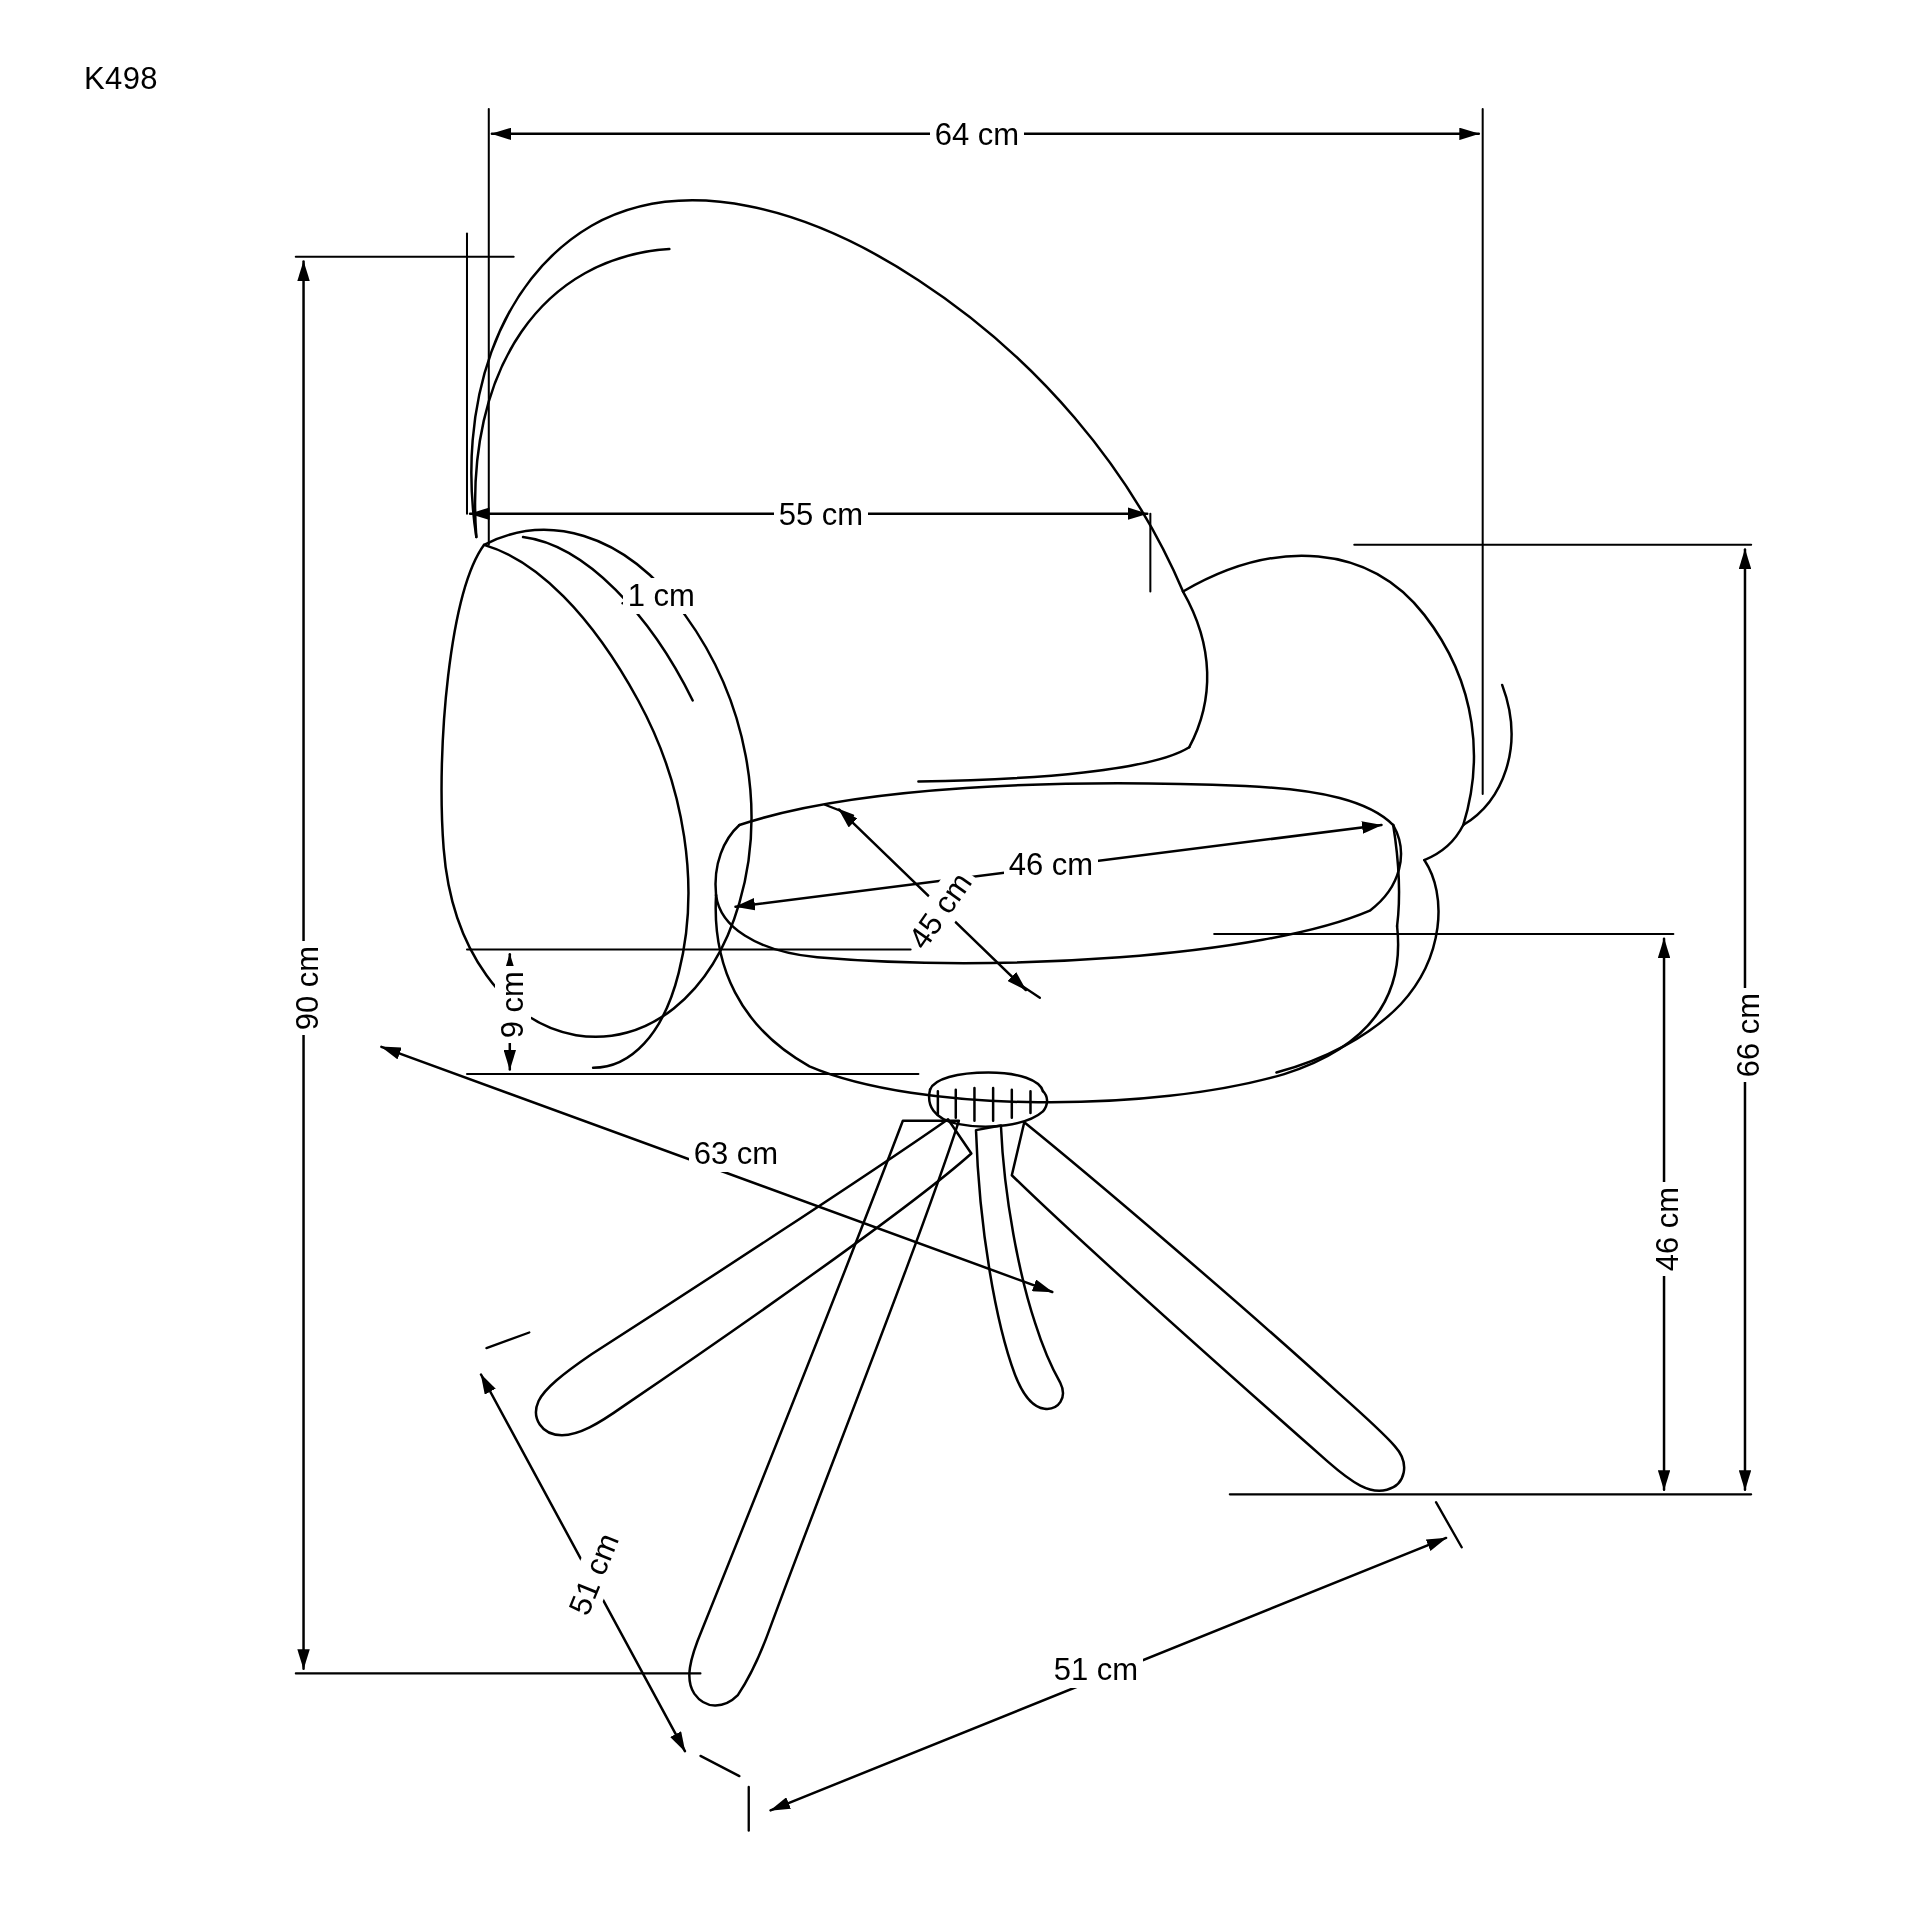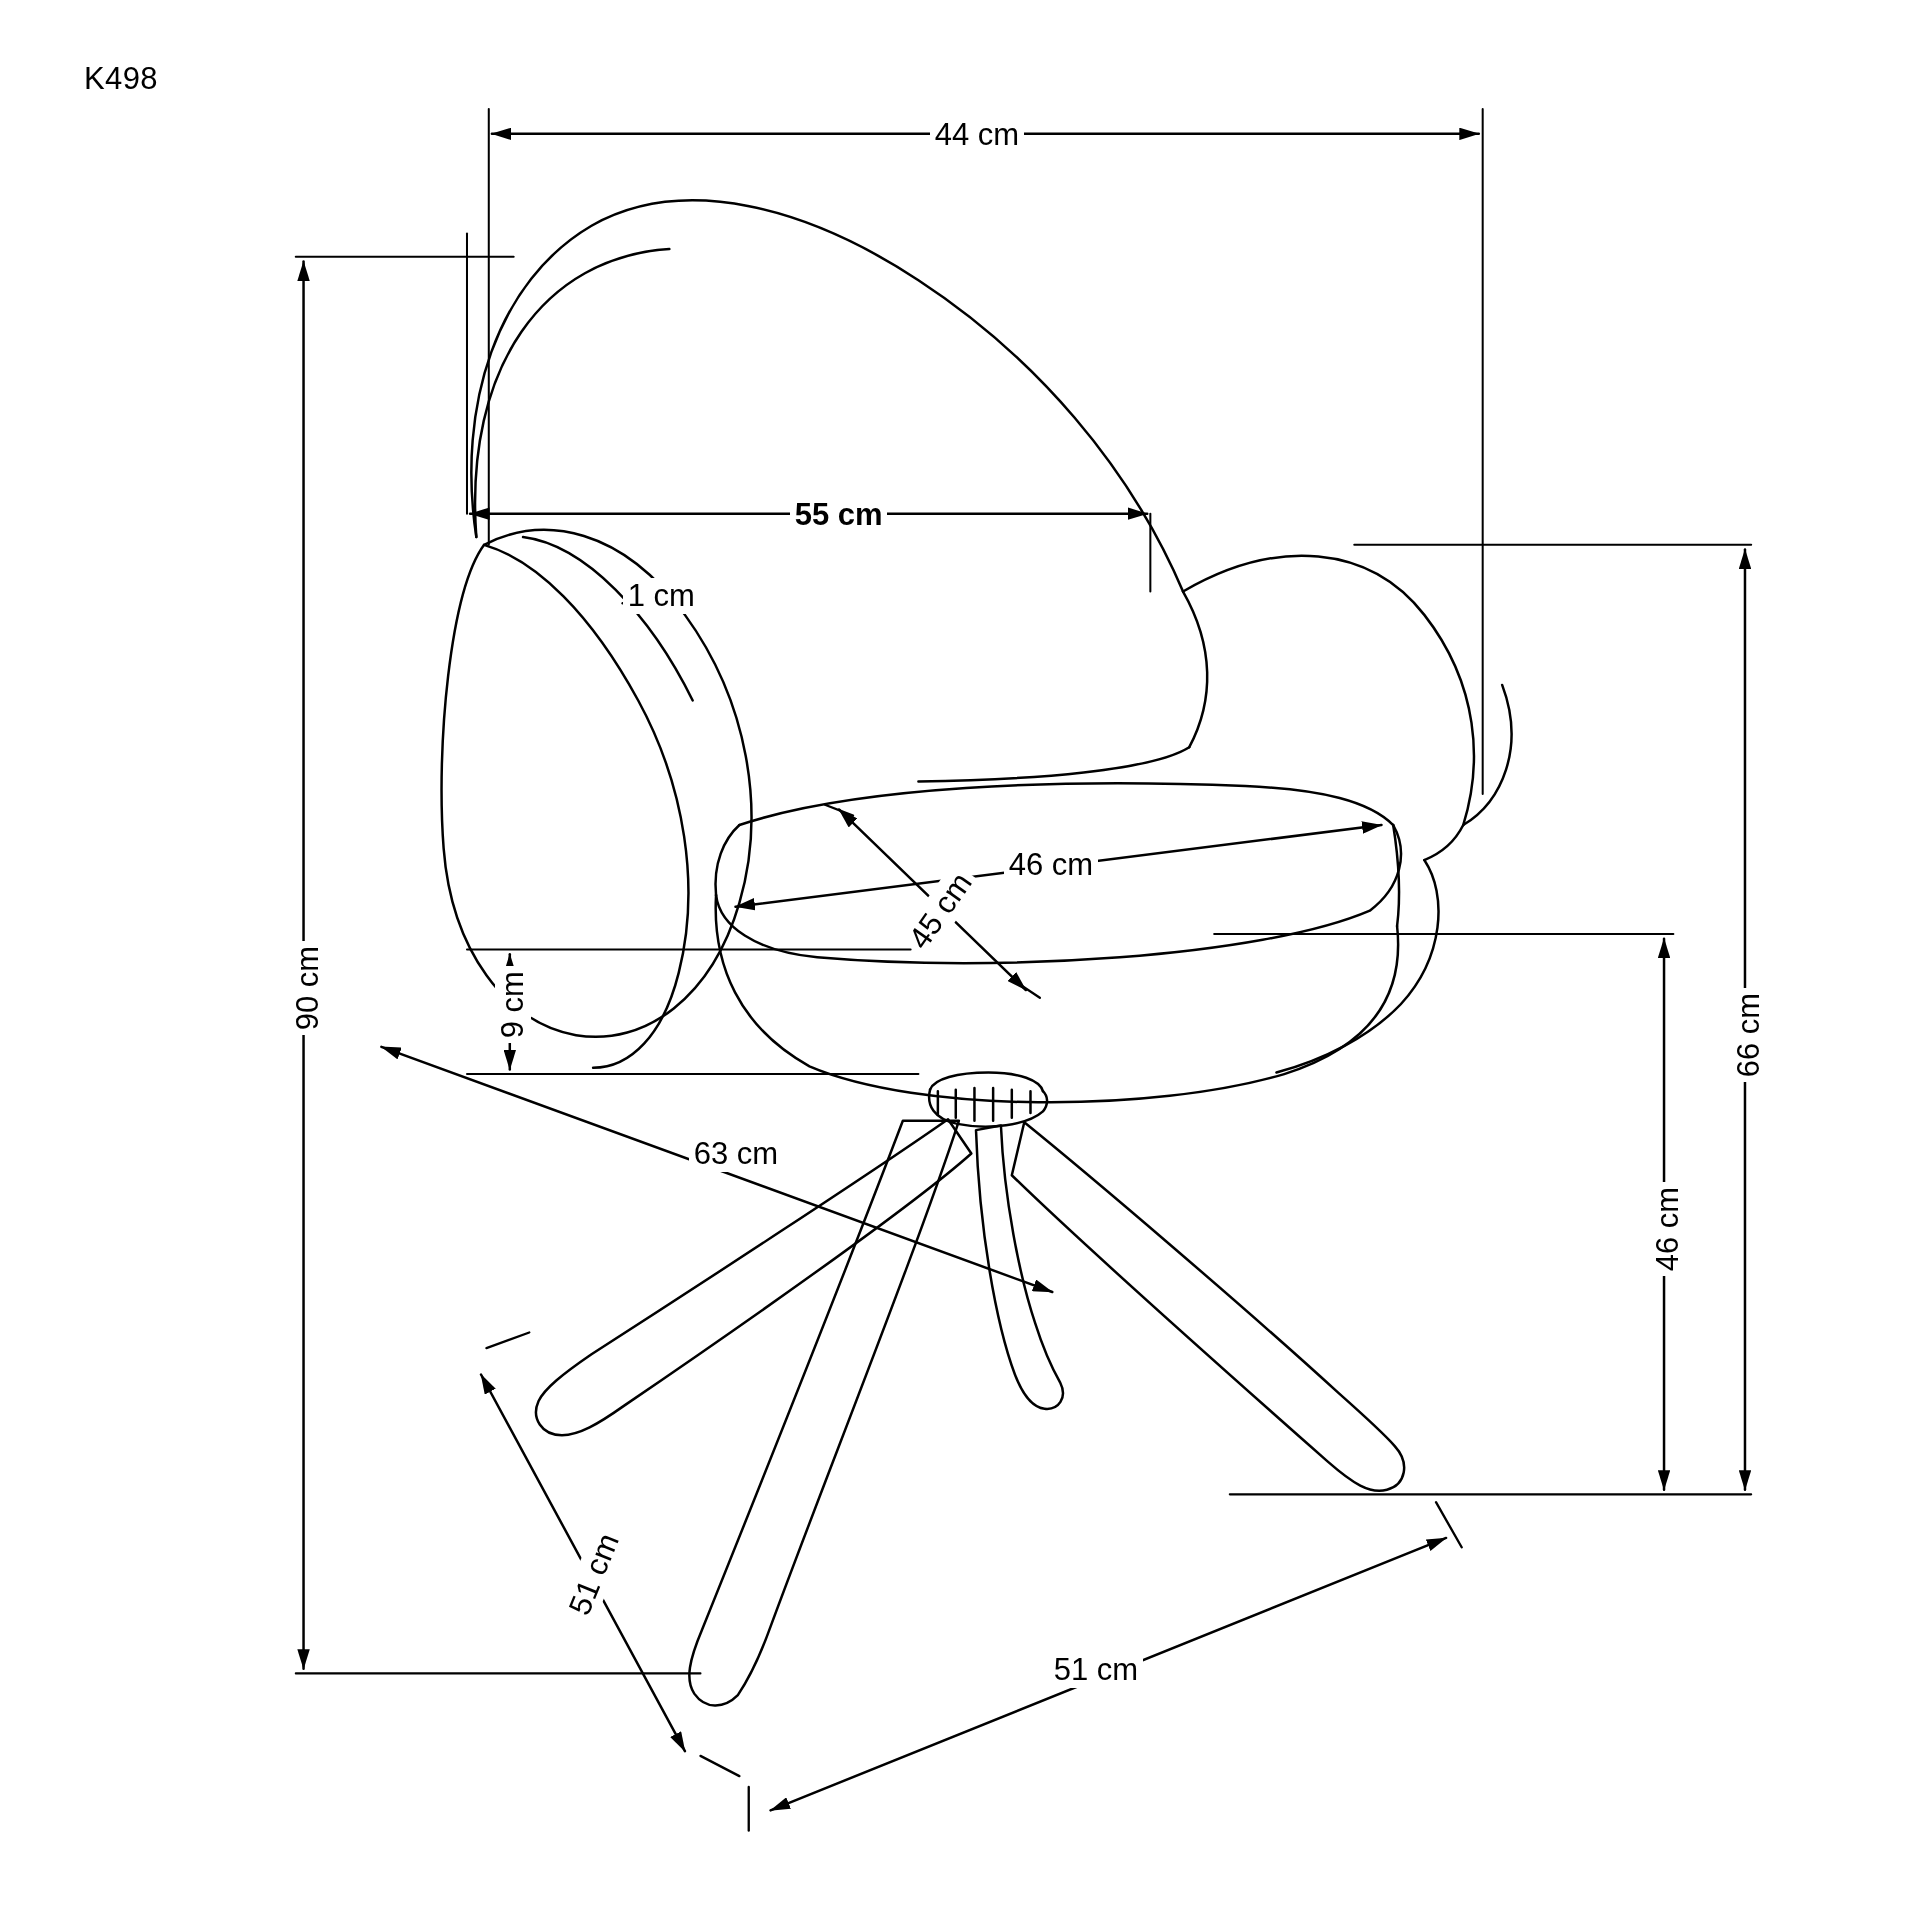--- a/index.html
+++ b/index.html
@@ -176,22 +176,22 @@
         <path d="M625,1732 L680,1712"></path>
         <path d="M950,2282 L900,2256"></path>
         <path d="M962,2296 L962,2352"></path>
         <path d="M1845,1930 L1878,1988"></path>
         <path d="M1060,1034 L1096,1048"></path>
         <path d="M1300,1258 L1336,1282"></path>
       </g>
     </g>
   </svg>
 
-  <div class="dim-label" style="left:930px; top:117px;">44 cm</div>
-  <div class="dim-label" style="left:790px;  top:497px;font-weight:bold;">55 cm</div>
+  <div class="dim-label" style="left:930px; top:117px;">64 cm</div>
+  <div class="dim-label" style="left:774px;  top:497px;">55 cm</div>
   <div class="dim-label" style="left:623px;  top:578px;">1 cm</div>
   <div class="dim-label" style="left:1004px; top:847px;">46 cm</div>
   <div class="dim-label rot-diag-45" style="left:899px; top:939px;">45 cm</div>
   <div class="dim-label rot90" style="left:495px; top:1043px;">9 cm</div>
   <div class="dim-label rot90" style="left:290px; top:1035px;">90 cm</div>
   <div class="dim-label rot90" style="left:1731px; top:1082px;">66 cm</div>
   <div class="dim-label rot90" style="left:1650px; top:1276px;">46 cm</div>
   <div class="dim-label" style="left:677px;  top:1136px;margin-left:12px;">63 cm</div>
   <div class="dim-label rot-diag-51" style="left:560px; top:1611px;">51 cm</div>
   <div class="dim-label" style="left:1049px; top:1652px;">51 cm</div>

